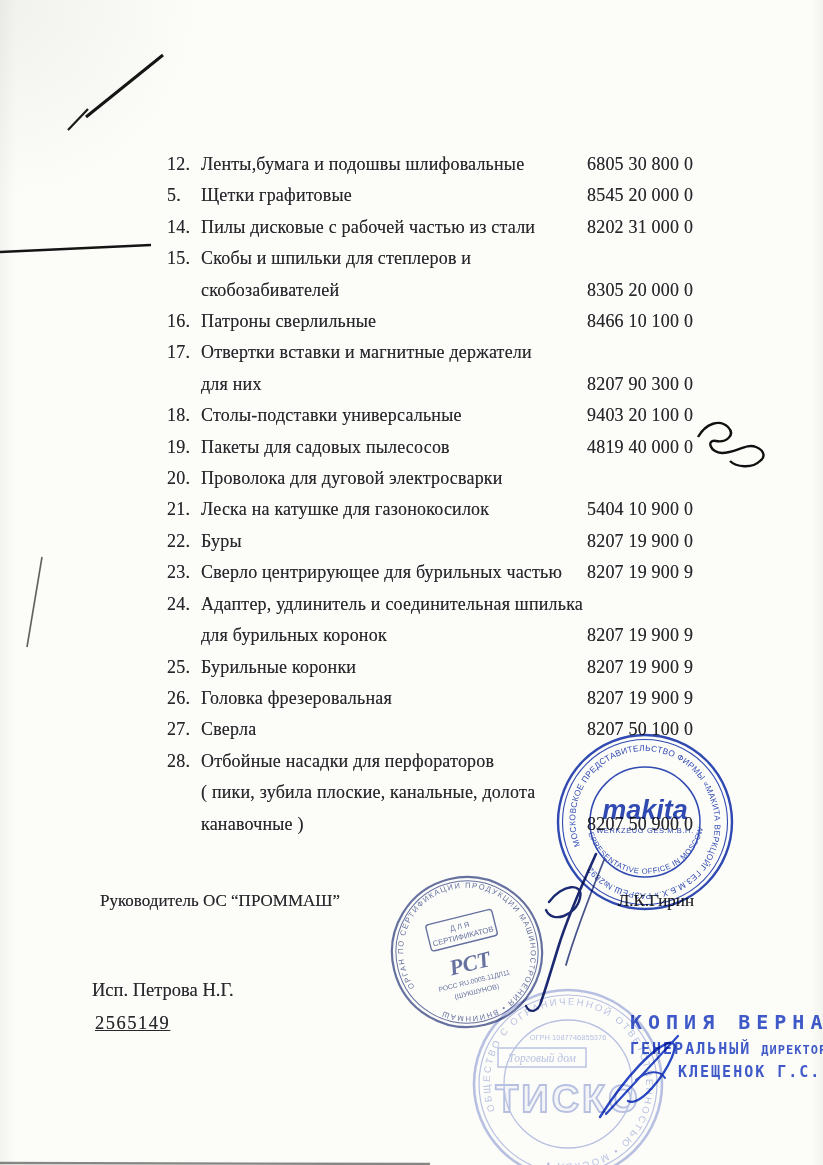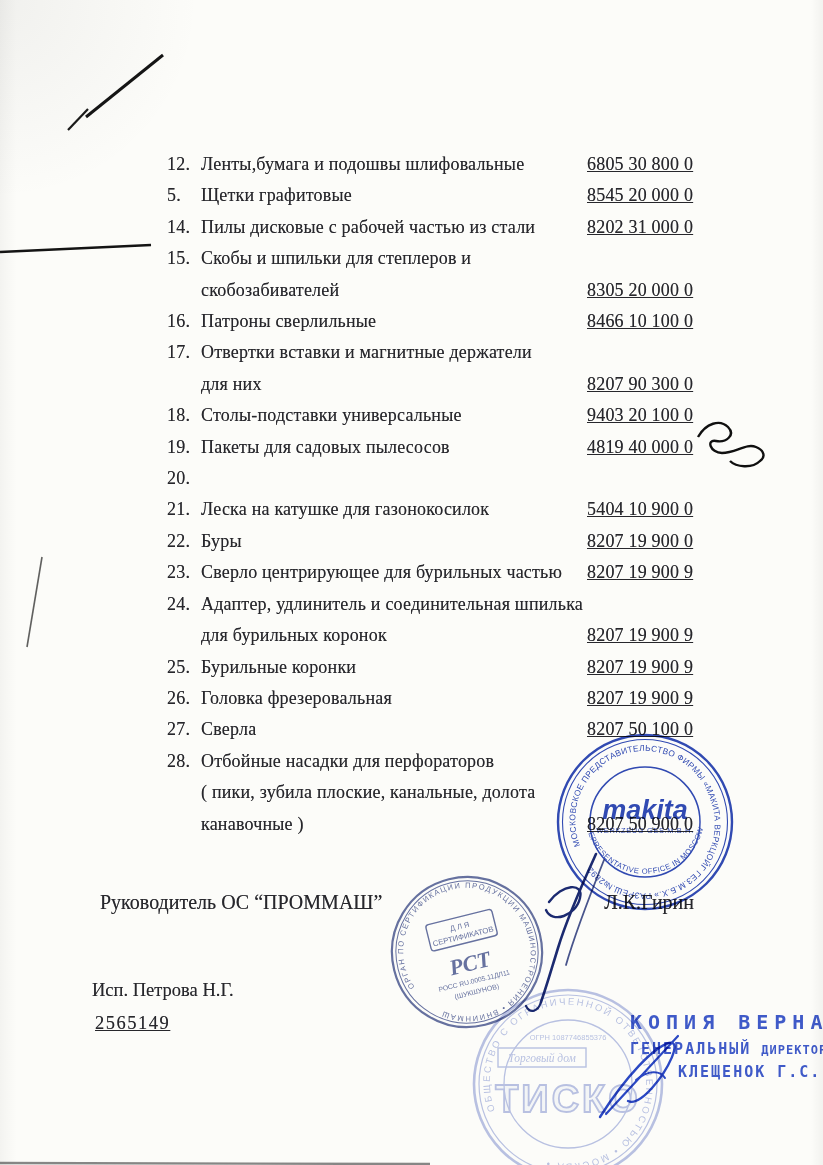--- a/index.html
+++ b/index.html
@@ -14,25 +14,25 @@
     color:#27272c;
   }
   .items {
     position:absolute; left:167px; top:149px; width:600px;
     font-size:18px; line-height:31.4px; letter-spacing:0.2px;
     text-shadow:0 0 0.5px rgba(40,40,45,0.55);
   }
   .item-row { display:grid; grid-template-columns:34px 386px 1fr; }
   .item-num  { align-self:start; }
   .item-text { white-space:nowrap; }
-  .item-code { align-self:end; white-space:nowrap;text-decoration:underline; }
+  .item-code { align-self:end; white-space:nowrap; }
 
   .sig-row {
     position:absolute; left:100px; top:891px; width:594px;
-    display:flex; justify-content:space-between; font-size:20px;
+    display:flex; justify-content:space-between; font-size:17px;
     text-shadow:0 0 0.5px rgba(40,40,45,0.55);
   }
   .executor { position:absolute; left:92px;  top:980px;  font-size:18.5px; text-shadow:0 0 0.5px rgba(40,40,45,0.5); }
   .phone    { position:absolute; left:95px;  top:1013px; font-size:18.5px; letter-spacing:1.5px; text-shadow:0 0 0.5px rgba(40,40,45,0.5);text-decoration:underline; }
 
   .stamp { position:absolute; mix-blend-mode:multiply; }
   .stamp-makita { left:551px; top:728px; width:188px; height:188px; opacity:0.92; }
   .stamp-cert   { left:387px; top:872px; width:160px; height:160px; transform:rotate(-14deg); opacity:0.82; }
   .stamp-tisco  { left:468px; top:984px; width:200px; height:200px; opacity:0.5; }
 
@@ -90,20 +90,21 @@
         <span class="item-text">Столы-подставки универсальные</span>
         <span class="item-code">9403 20 100 0</span>
       </div>
       <div class="item-row">
         <span class="item-num">19.</span>
         <span class="item-text">Пакеты для садовых пылесосов</span>
         <span class="item-code">4819 40 000 0</span>
       </div>
       <div class="item-row">
         <span class="item-num">20.</span>
+        <span class="item-text">Проволока для дуговой электросварки</span>
       </div>
       <div class="item-row">
         <span class="item-num">21.</span>
         <span class="item-text">Леска на катушке  для газонокосилок</span>
         <span class="item-code">5404 10 900 0</span>
       </div>
       <div class="item-row">
         <span class="item-num">22.</span>
         <span class="item-text">Буры</span>
         <span class="item-code">8207 19 900 0</span>

